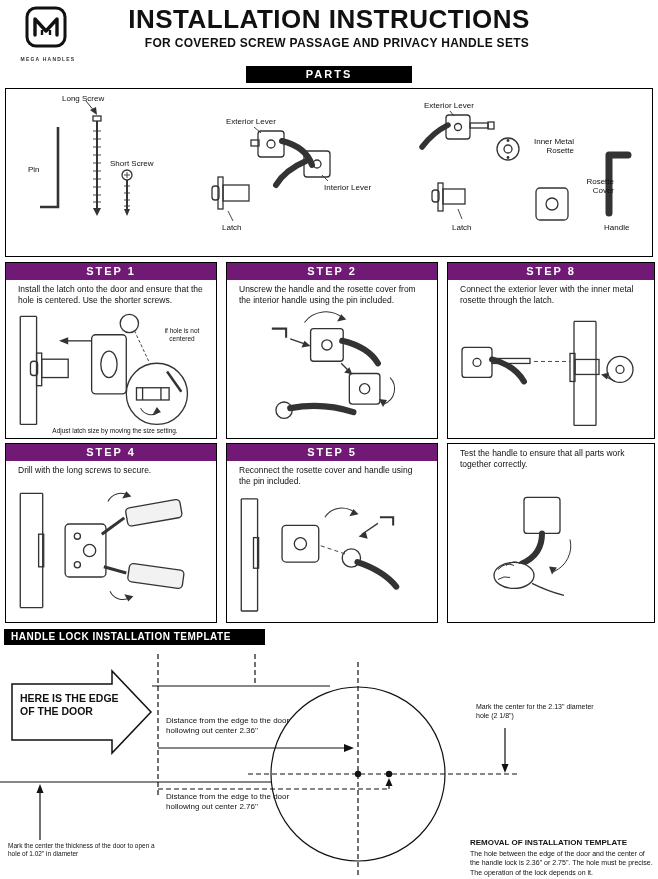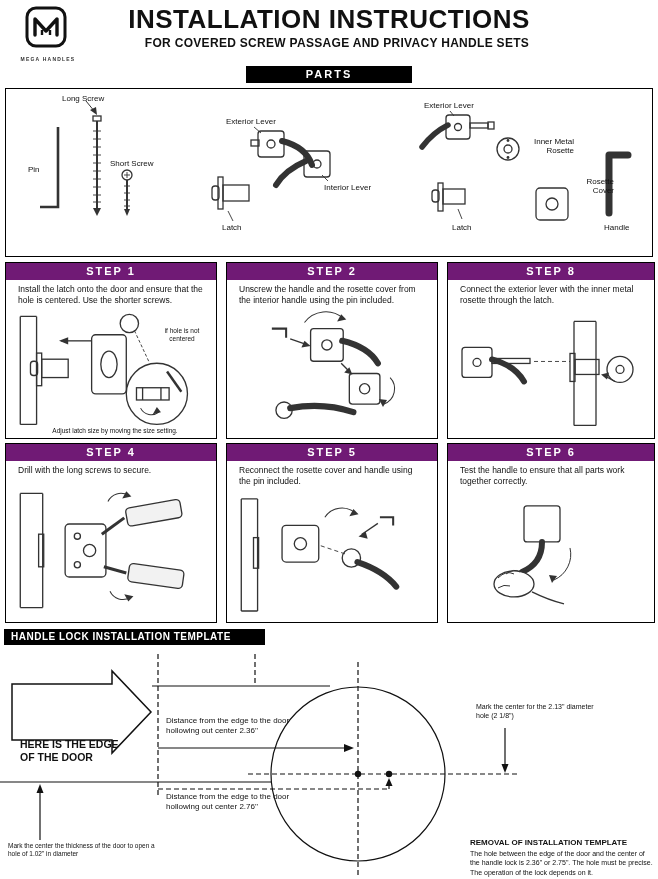--- a/index.html
+++ b/index.html
@@ -18,21 +18,21 @@
   .plabel{position:absolute;font-size:8px;line-height:1.15;color:#111;}
   .step{position:absolute;border:1.5px solid #000;display:flex;flex-direction:column;background:#fff;}
   .step-header{flex:0 0 17px;background:#701a75;color:#fff;text-align:center;font-weight:bold;
         font-size:11px;letter-spacing:2px;line-height:17px;}
   .step-text{font-size:8.5px;line-height:1.3;text-align:left;padding:4px 12px 1px;}
   .step-illu{flex:1;position:relative;}
   .step-illu svg{position:absolute;left:0;top:0;width:100%;height:100%;}
   .note{position:absolute;font-size:6.5px;line-height:1.2;text-align:center;}
   .tpl-area{left:0;top:648px;width:658px;height:231px;}
   .tpl-area > div{position:absolute;}
-  .edge-label{left:20px;top:44px;width:104px;font-size:10.5px;font-weight:bold;line-height:1.25;margin-top:46px;}
+  .edge-label{left:20px;top:44px;width:104px;font-size:10.5px;font-weight:bold;line-height:1.25;}
   .dist{width:148px;font-size:8px;line-height:1.3;}
   .mark-center{left:476px;top:54px;width:130px;font-size:7px;line-height:1.3;}
   .mark-thickness{left:8px;top:194px;width:150px;font-size:6.5px;line-height:1.25;}
   .removal-title{left:470px;top:190px;font-size:8px;font-weight:bold;}
   .removal-body{left:470px;top:201px;width:184px;font-size:7px;line-height:1.35;}
   .b{font-weight:normal;margin-top:45px;}
   svg{display:block;}
 </style>
 </head>
 <body>
@@ -244,21 +244,20 @@
           <line x1="148" y1="32" x2="132" y2="43"></line>
           <polygon points="129,45 136,40 138,47" fill="#333" stroke="none"></polygon>
           <path d="M96,26 A20,20 0 0 1 126,22" stroke-width="1"></path>
           <polygon points="129,23 120,25 124,18" fill="#333" stroke="none"></polygon>
         </g>
       </svg>
     </div>
   </div>
 
   <div class="step" style="left:447px;top:443px;width:206px;height:178px">
-    <div class="step-header">STEP 6</div>
     <div class="step-text">Test the handle to ensure that all parts work together correctly.</div>
     <div class="step-illu">
       <svg viewBox="0 0 206 126" preserveAspectRatio="xMidYMid meet">
         <g stroke="#333" fill="none" stroke-width="1.3">
           <rect x="76" y="14" width="36" height="36" rx="3"></rect>
           <path d="M94,50 C94,64 88,74 74,80" stroke-width="6" stroke-linecap="round"></path>
           <ellipse cx="66" cy="92" rx="20" ry="13" fill="#fff"></ellipse>
           <path d="M50,86 Q58,78 66,82 M58,82 Q66,76 72,80 M50,96 Q56,92 62,94" stroke-width="1"></path>
           <path d="M84,100 Q100,108 116,112" stroke-width="1.3"></path>
           <path d="M122,56 A28,28 0 0 1 106,88" stroke-width="1"></path>

